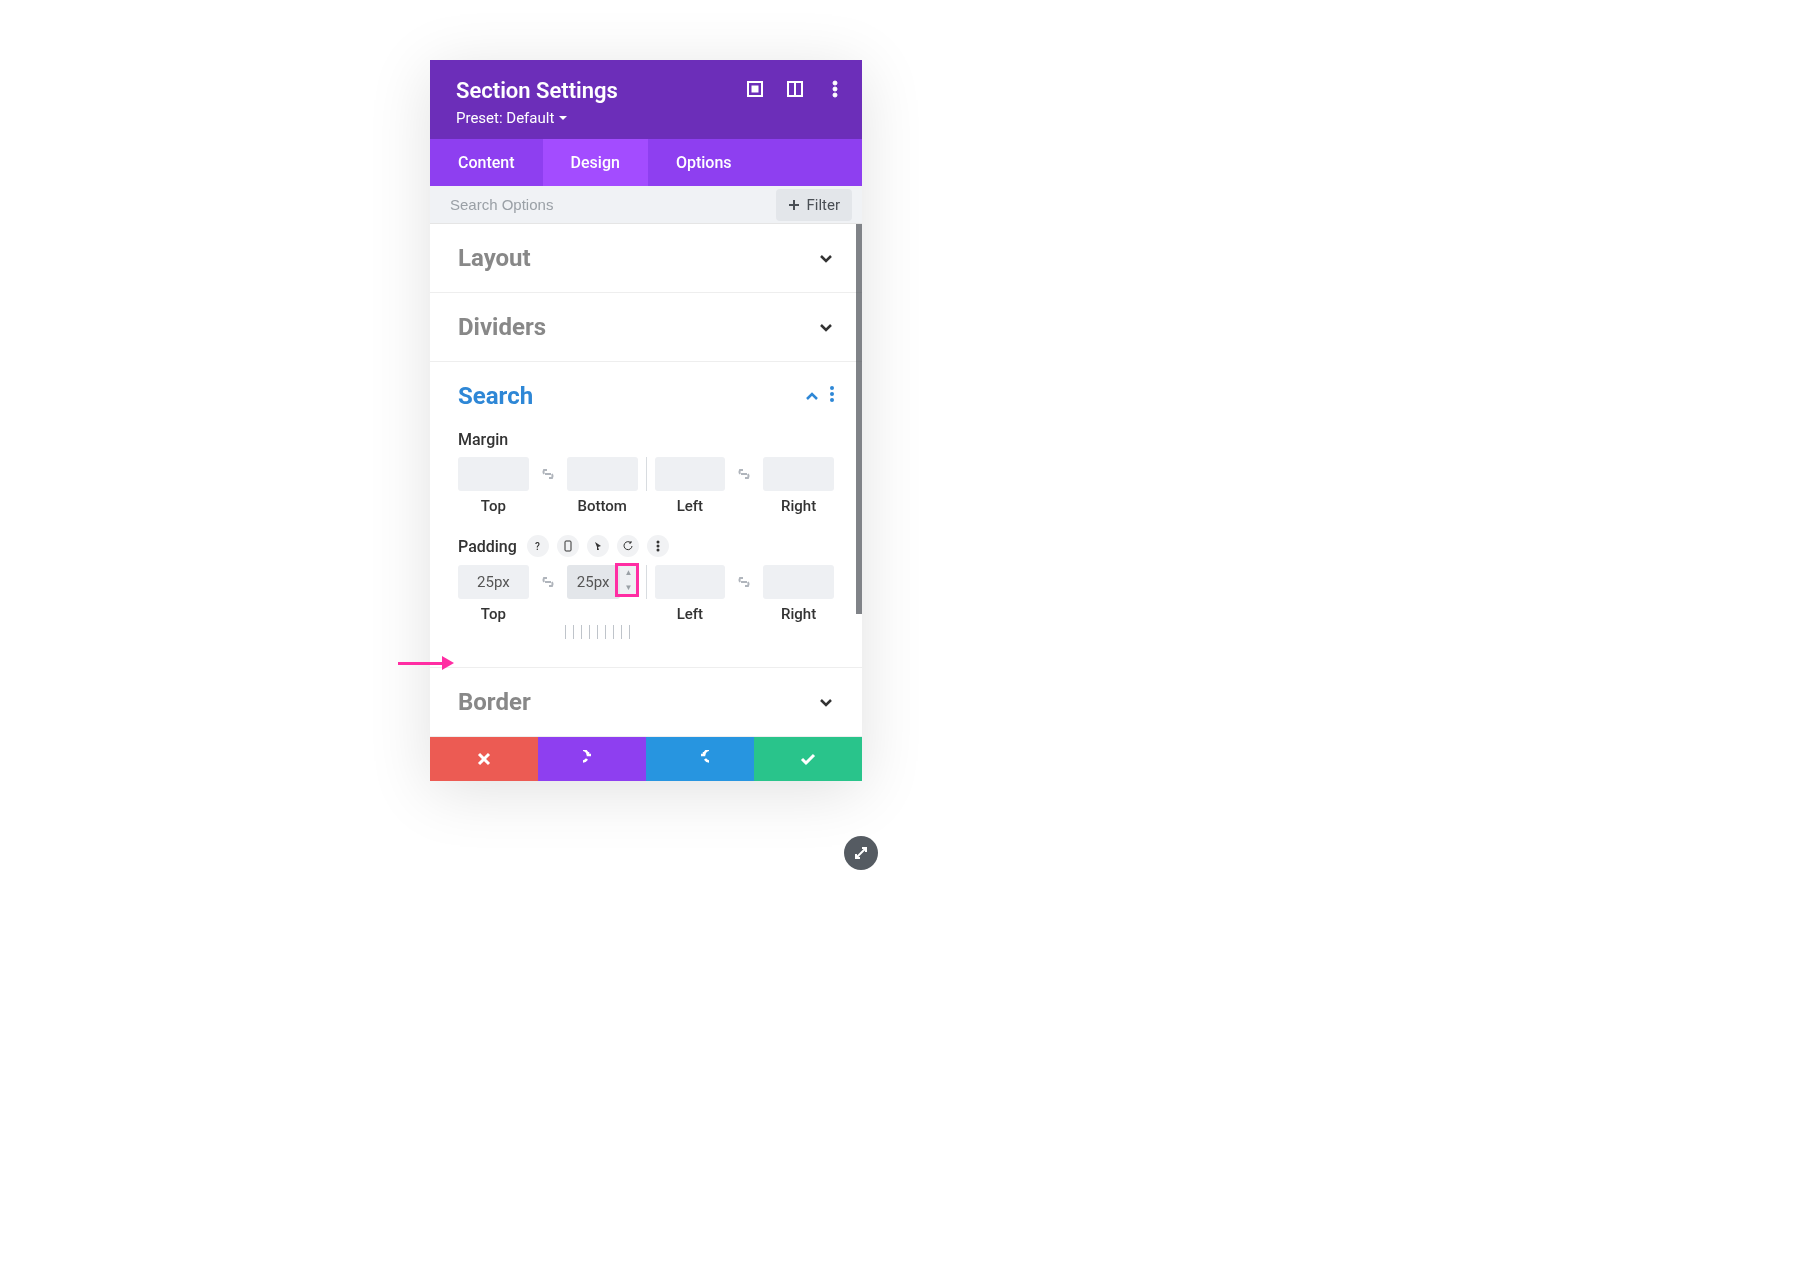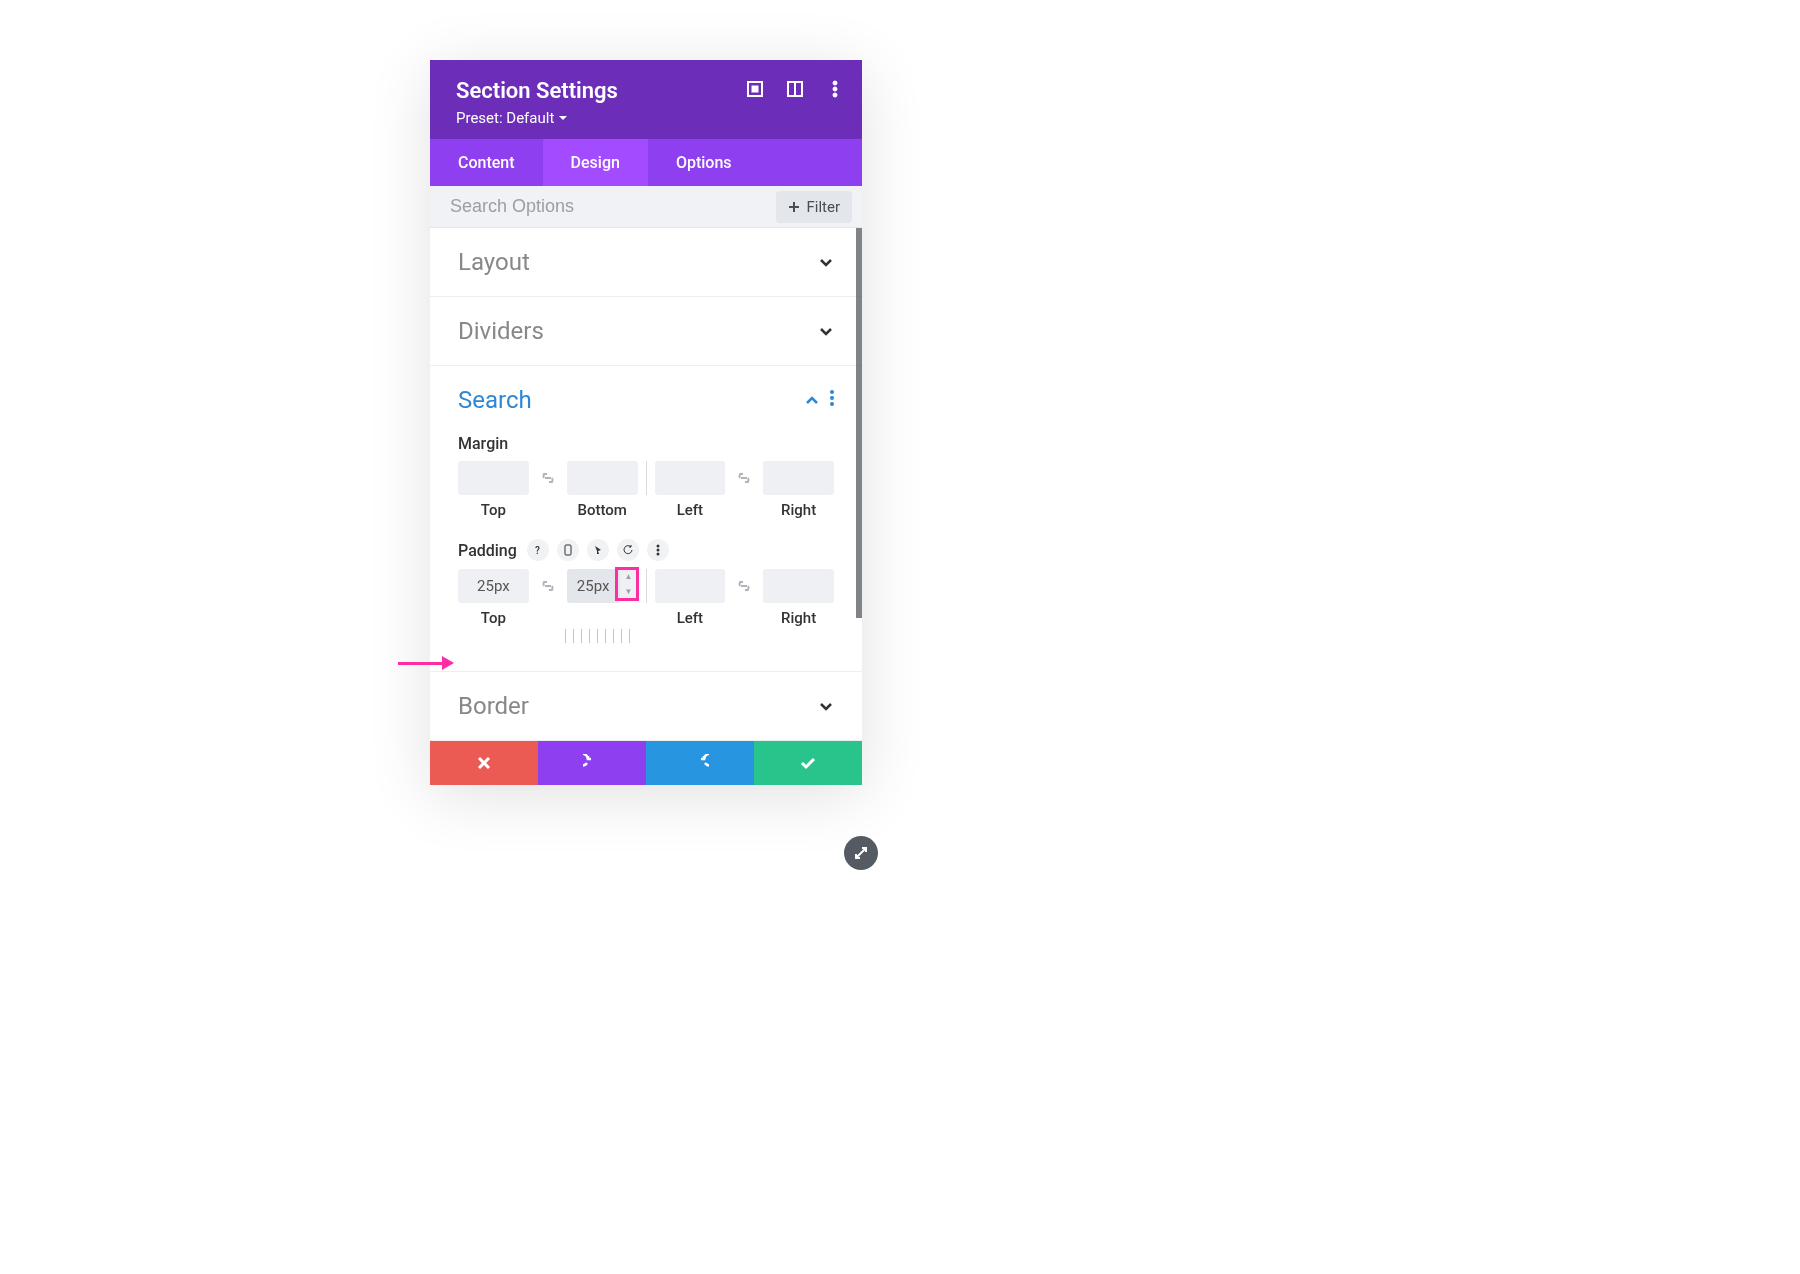--- a/index.html
+++ b/index.html
@@ -69,21 +69,21 @@
     display:flex;
     align-items:center;
     background:#f0f2f5;
     border-bottom:1px solid #e5e5e5;
     padding: 0 10px 0 0;
   }
   .search-input {
     flex:1;
     border:none;
     background:transparent;
-    font-size:18px;
+    font-size:15px;
     padding:10px 20px;
     color:#333;
     outline:none;
   }
   .search-input::placeholder { color:#9aa0a6; }
   .filter-btn {
     display:flex; align-items:center; gap:6px;
     background:#e3e6ea;
     color:#4a4f55;
     padding:7px 12px;
@@ -108,21 +108,21 @@
     border-bottom:1px solid #eee;
   }
   .acc-head {
     display:flex; align-items:center; justify-content:space-between;
     padding:20px 28px;
     cursor:pointer;
   }
   .acc-title {
     font-size:24px;
     color:#888;
-    font-weight:400;
+    font-weight:700;
   }
   .acc-title.open { color:#2e87d6; }
   .acc-head-right { display:flex; align-items:center; gap:10px; }
   .acc-head svg.chev { width:16px; height:16px; stroke:#333; stroke-width:2.5; fill:none; }
   .kebab-small svg { width:4px; height:16px; fill:#2e87d6; }
 
   .spacing-body {
     padding: 0 28px 28px 28px;
   }
   .group-label {

